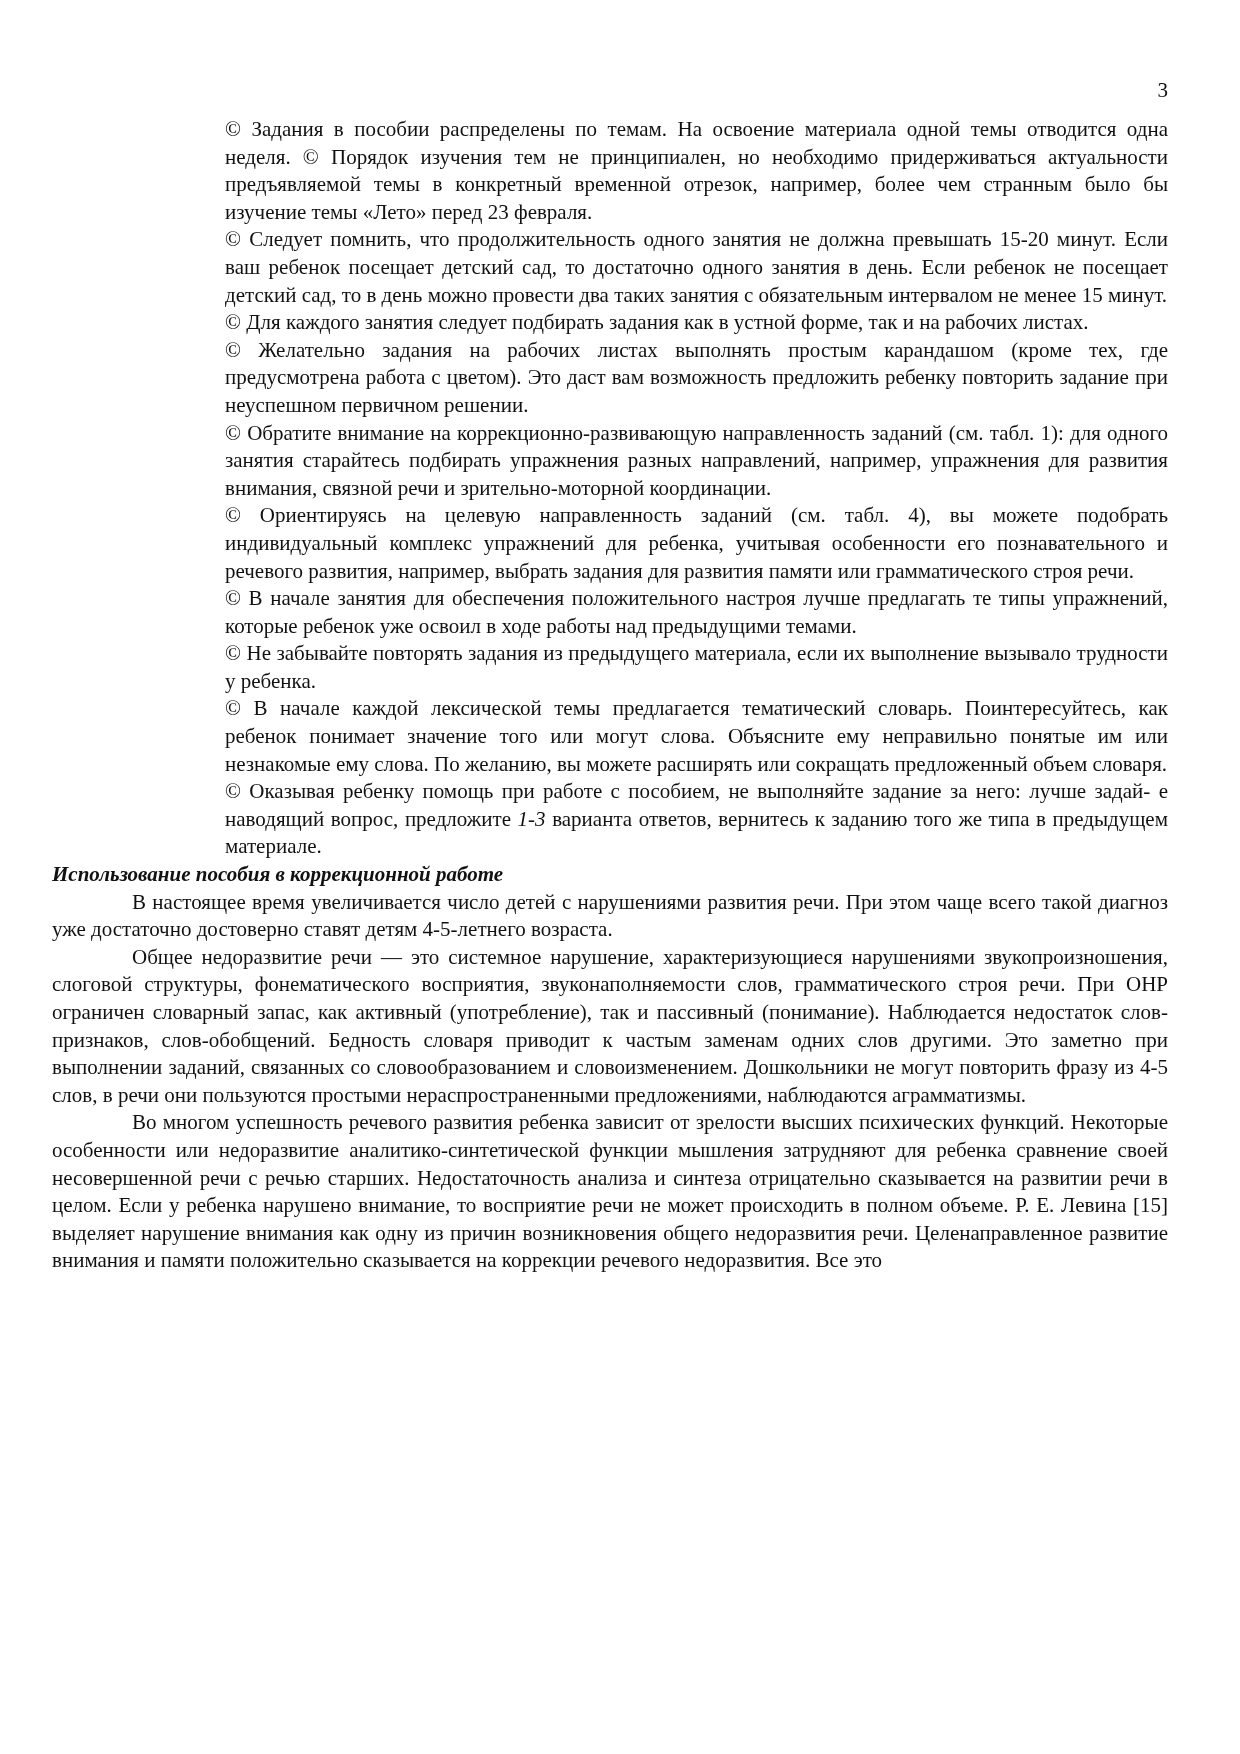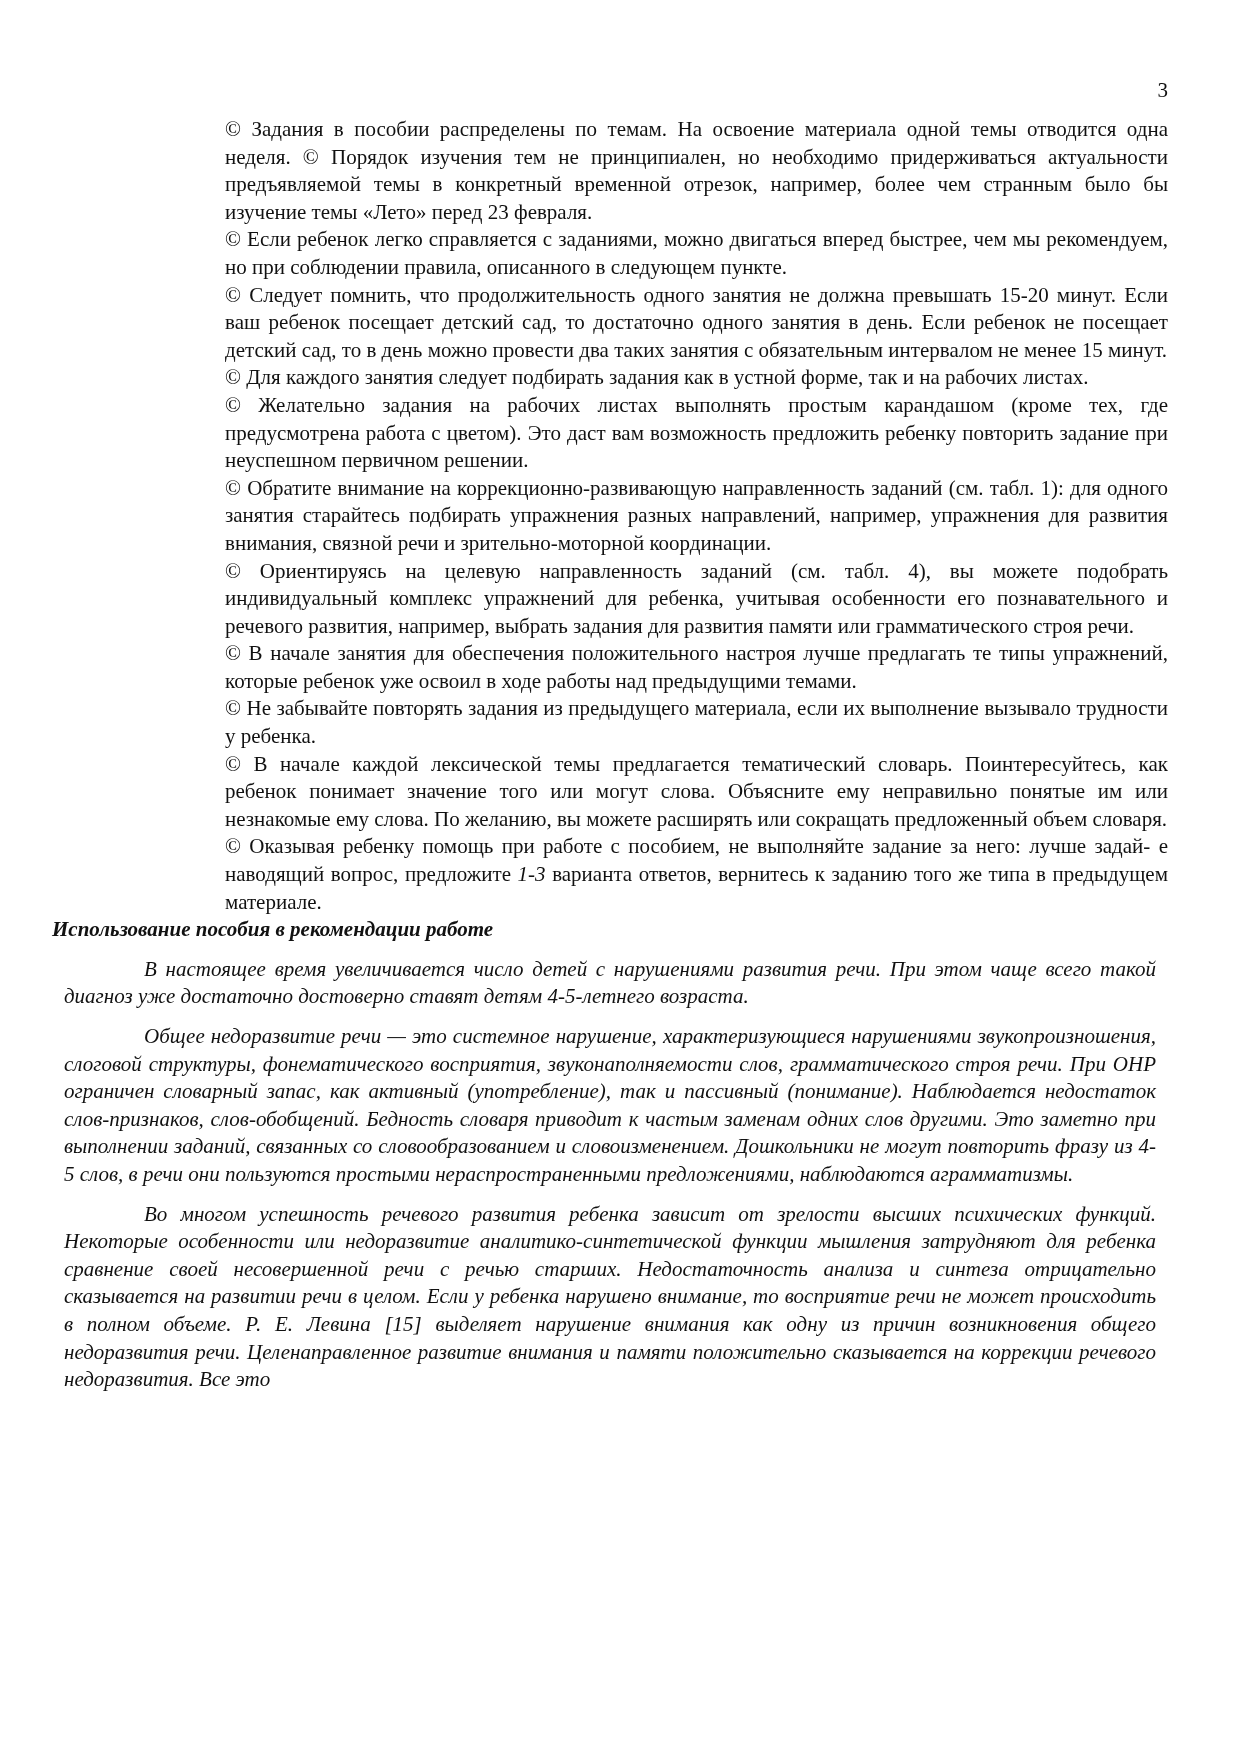--- a/index.html
+++ b/index.html
@@ -4,41 +4,40 @@
 <style>
   html, body { margin: 0; padding: 0; background: #ffffff; }
   body { width: 1240px; height: 1754px; position: relative; overflow: hidden;
          font-family: "Liberation Serif", "DejaVu Serif", serif; color: #111111; }
   .page-number { position: absolute; top: 78px; right: 72px; font-size: 21px; line-height: 24px; }
   .content { position: absolute; left: 52px; top: 116px; width: 1116px;
              font-size: 21px; line-height: 27.6px; }
   .list { margin-left: 173px; }
   .list p { margin: 0; text-align: justify; }
   .heading { margin: 0; font-weight: bold; font-style: italic; font-size: 21px; line-height: 27.6px; }
-  .para { margin: 12px; text-align: justify; text-indent: 80px; font-style: italic; }
+  .para { margin: 0; text-align: justify; text-indent: 80px; }
   em.ital { font-style: italic; margin-top: 35px; }
 </style>
 </head>
 <body>
 
 <div class="page-number">3</div>
 
 <div class="content">
   <div class="list">
     <p><span>©</span> <span>Задания в пособии распределены по темам. На освоение материала одной темы отводится одна неделя. © Порядок изучения тем не принципиален, но необходимо придерживаться актуальности предъявляемой темы в конкретный временной отрезок, например, более чем странным было бы изучение темы «Лето» перед 23 февраля.</span></p>
-    <p><span>©</span> <span>Если ребенок легко справляется с заданиями, можно двигаться вперед быстрее, чем мы рекомендуем, но при соблюдении правила, описанного в следующем пункте.</span></p>
     <p><span>©</span> <span>Следует помнить, что продолжительность одного занятия не должна превышать 15-20 минут. Если ваш ребенок посещает детский сад, то достаточно одного занятия в день. Если ребенок не посещает детский сад, то в день можно провести два таких занятия с обязательным интервалом не менее 15 минут.</span></p>
     <p><span>©</span> <span>Для каждого занятия следует подбирать задания как в устной форме, так и на рабочих листах.</span></p>
     <p><span>©</span> <span>Желательно задания на рабочих листах выполнять простым карандашом (кроме тех, где предусмотрена работа с цветом). Это даст вам возможность предложить ребенку повторить задание при неуспешном первичном решении.</span></p>
     <p><span>©</span> <span>Обратите внимание на коррекционно-развивающую направленность заданий (см. табл. 1): для одного занятия старайтесь подбирать упражнения разных направлений, например, упражнения для развития внимания, связной речи и зрительно-моторной координации.</span></p>
     <p><span>©</span> <span>Ориентируясь на целевую направленность заданий (см. табл. 4), вы можете подобрать индивидуальный комплекс упражнений для ребенка, учитывая особенности его познавательного и речевого развития, например, выбрать задания для развития памяти или грамматического строя речи.</span></p>
     <p><span>©</span> <span>В начале занятия для обеспечения положительного настроя лучше предлагать те типы упражнений, которые ребенок уже освоил в ходе работы над предыдущими темами.</span></p>
     <p><span>©</span> <span>Не забывайте повторять задания из предыдущего материала, если их выполнение вызывало трудности у ребенка.</span></p>
     <p><span>©</span> <span>В начале каждой лексической темы предлагается тематический словарь. Поинтересуйтесь, как ребенок понимает значение того или могут слова. Объясните ему неправильно понятые им или незнакомые ему слова. По желанию, вы можете расширять или сокращать предложенный объем словаря.</span></p>
     <p><span>©</span> <span>Оказывая ребенку помощь при работе с пособием, не выполняйте задание за него: лучше задай- е наводящий вопрос, предложите </span><em class="ital">1-3</em><span> варианта ответов, вернитесь к заданию того же типа в предыдущем материале.</span></p>
   </div>
 
-  <h2 class="heading">Использование пособия в рекомендации работе</h2>
+  <h2 class="heading">Использование пособия в коррекционной работе</h2>
 
   <p class="para">В настоящее время увеличивается число детей с нарушениями развития речи. При этом чаще всего такой диагноз уже достаточно достоверно ставят детям 4-5-летнего возраста.</p>
   <p class="para">Общее недоразвитие речи — это системное нарушение, характеризующиеся нарушениями звукопроизношения, слоговой структуры, фонематического восприятия, звуконаполняемости слов, грамматического строя речи. При ОНР ограничен словарный запас, как активный (употребление), так и пассивный (понимание). Наблюдается недостаток слов-признаков, слов-обобщений. Бедность словаря приводит к частым заменам одних слов другими. Это заметно при выполнении заданий, связанных со словообразованием и словоизменением. Дошкольники не могут повторить фразу из 4-5 слов, в речи они пользуются простыми нераспространенными предложениями, наблюдаются аграмматизмы.</p>
   <p class="para">Во многом успешность речевого развития ребенка зависит от зрелости высших психических функций. Некоторые особенности или недоразвитие аналитико-синтетической функции мышления затрудняют для ребенка сравнение своей несовершенной речи с речью старших. Недостаточность анализа и синтеза отрицательно сказывается на развитии речи в целом. Если у ребенка нарушено внимание, то восприятие речи не может происходить в полном объеме. Р. Е. Левина [15] выделяет нарушение внимания как одну из причин возникновения общего недоразвития речи. Целенаправленное развитие внимания и памяти положительно сказывается на коррекции речевого недоразвития. Все это</p>
 </div>
 
 </body></html>

